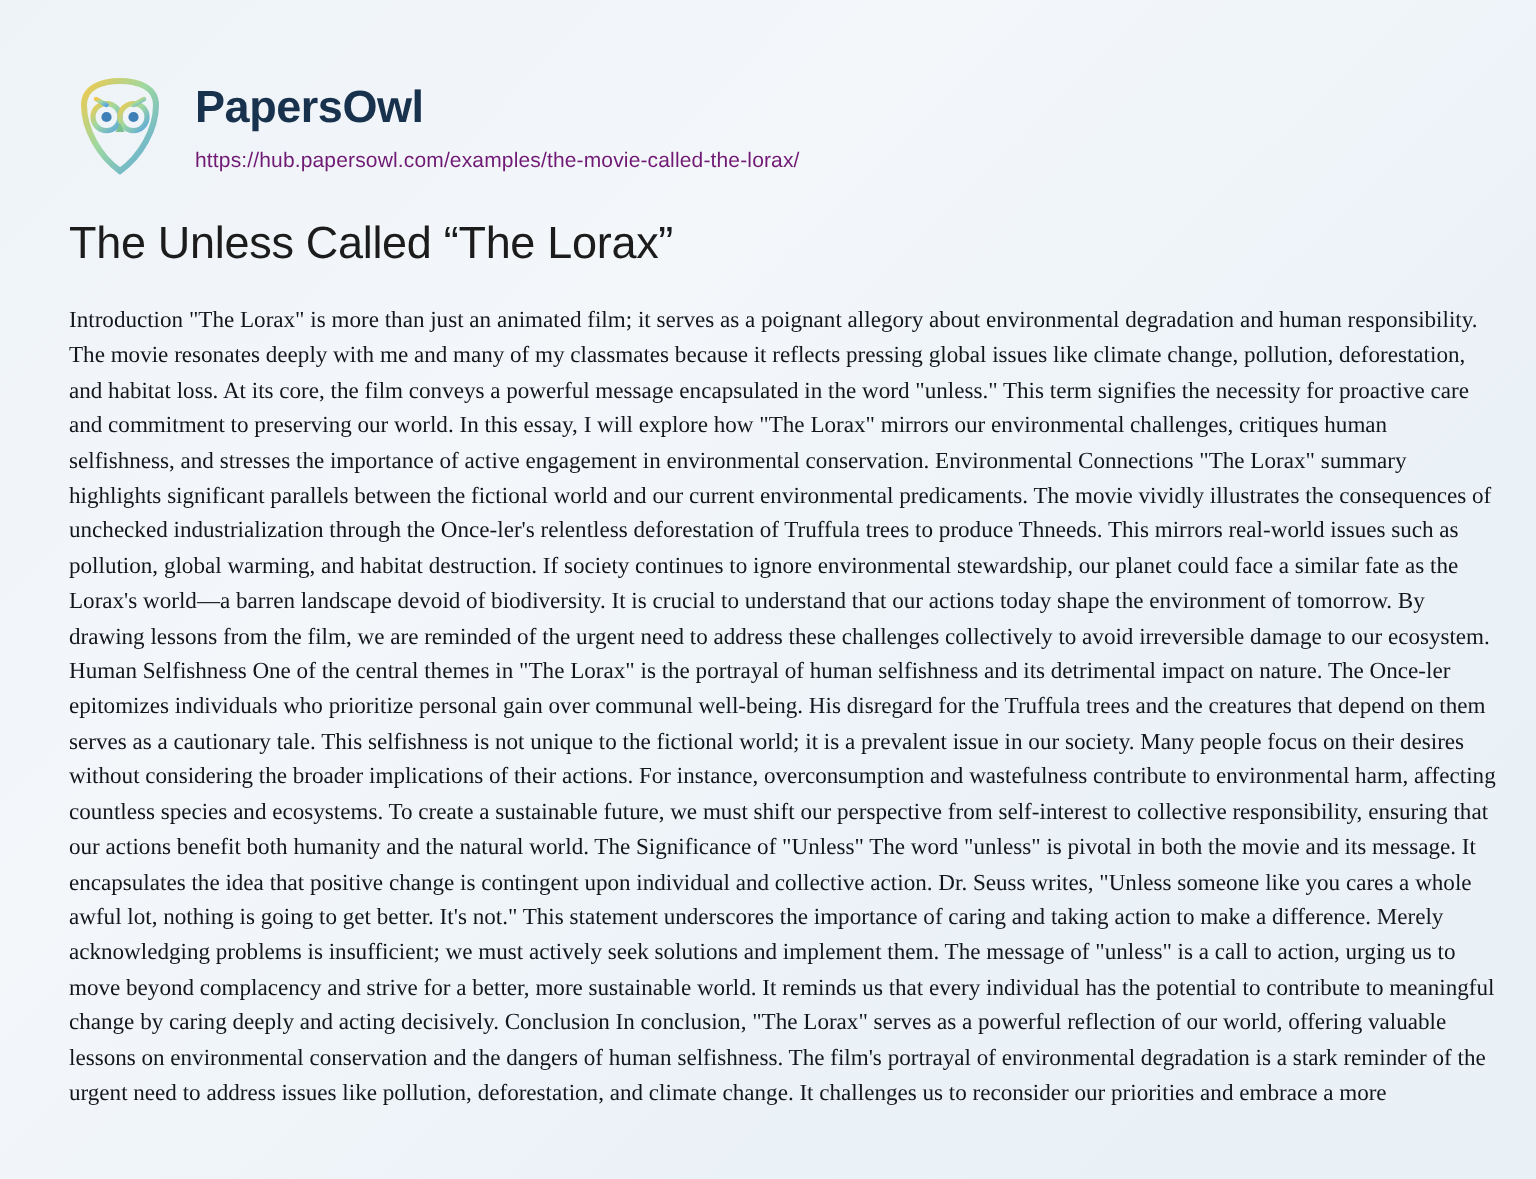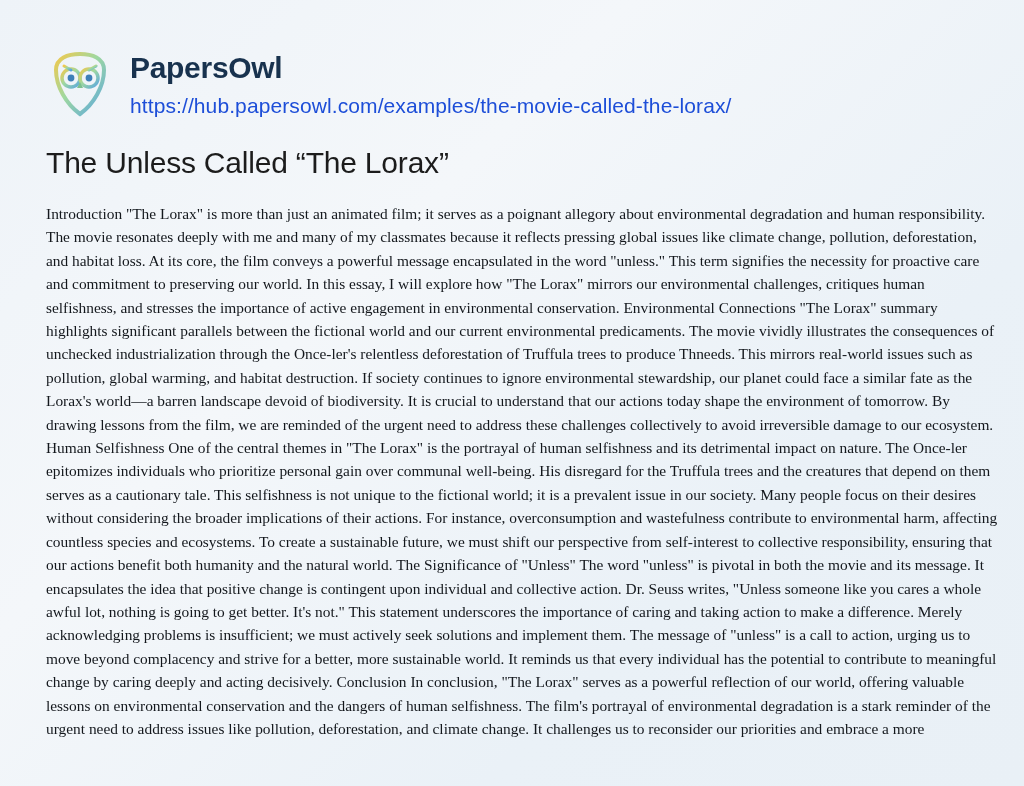--- a/index.html
+++ b/index.html
@@ -40,22 +40,22 @@
   .brand-name {
     font-family: "Liberation Sans", sans-serif;
     font-size: 30px;
     font-weight: bold;
     color: #18324e;
     letter-spacing: -0.3px;
     line-height: 1.1;
   }
   .brand-url {
     font-family: "Liberation Sans", sans-serif;
-    font-size: 21px;
-    color: #1d4ed8;
+    font-size: 14px;
+    color: #701a75;
     margin-top: 10px;
     letter-spacing: 0.1px;
   }
   .content {
     padding: 26px 52px 0 46px;
   }
   .doc-title {
     font-family: "Liberation Sans", sans-serif;
     font-size: 30px;
     font-weight: normal;

